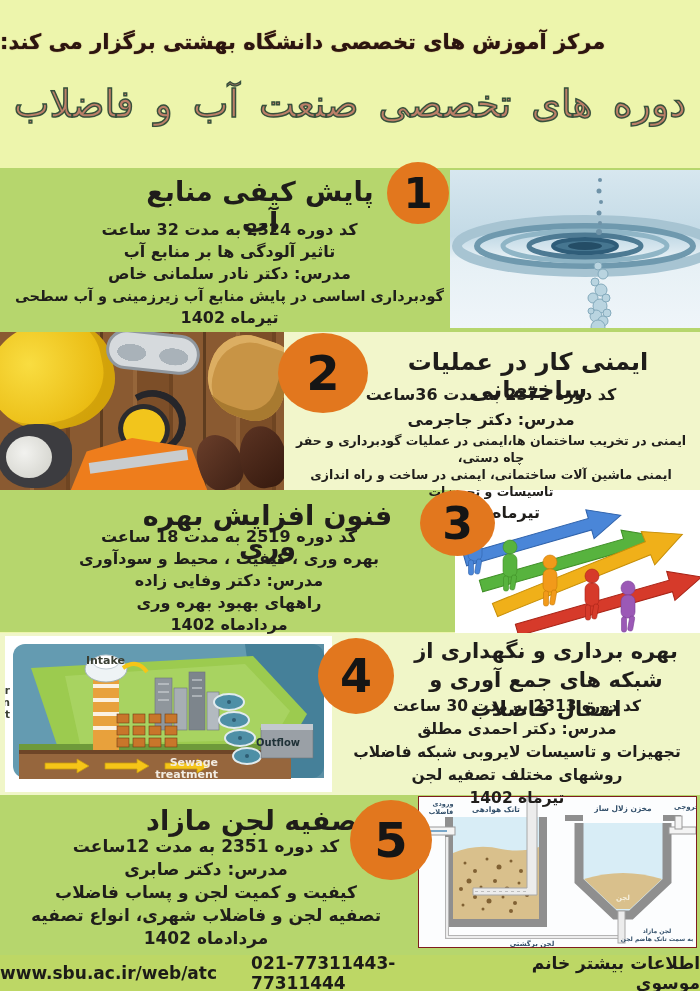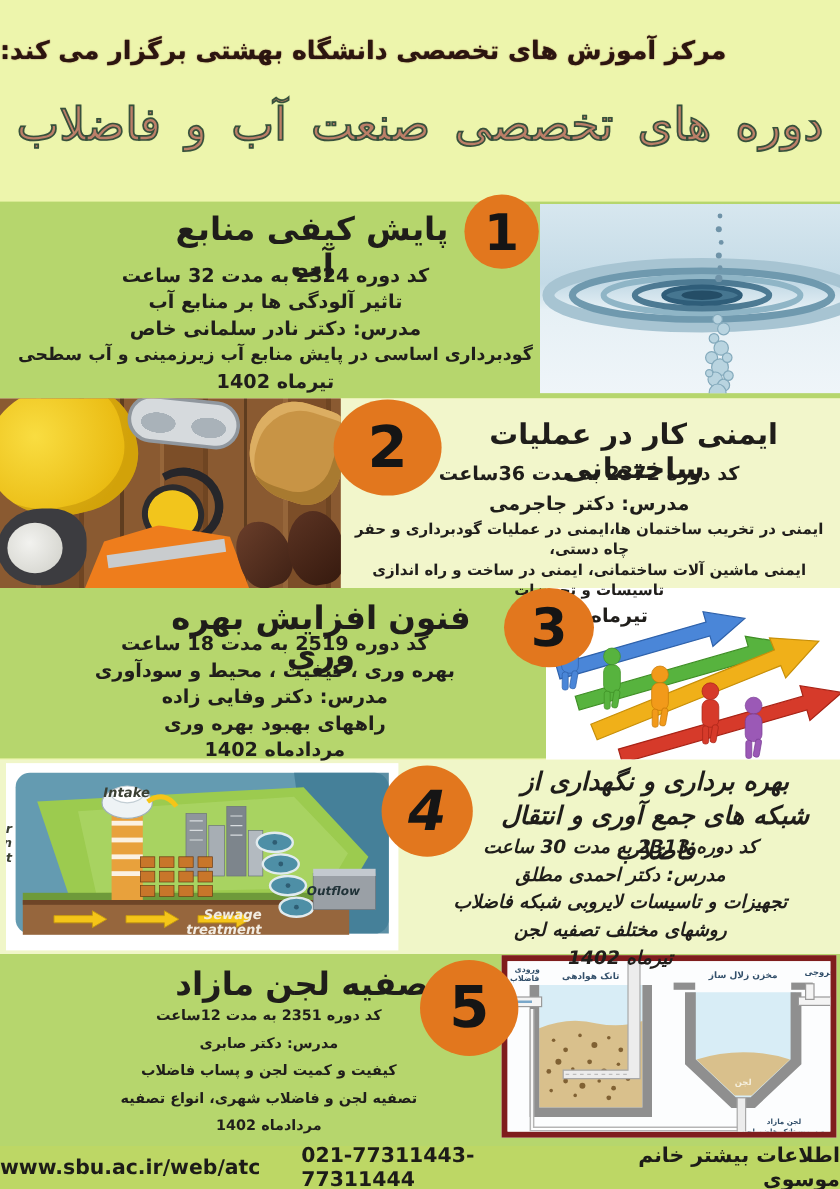--- a/index.html
+++ b/index.html
@@ -21,21 +21,21 @@
     -webkit-text-stroke:1.4px #37503c;
     text-shadow:0 0 1px #37503c;
     word-spacing:8px;
   }
   
   .sec { position:absolute; left:0; width:700px; }
   #sec1 { top:168px; height:164px; background:#b6d66d; }
   #sec2 { top:332px; height:158px; background:#f2f6cb; }
   #sec3 { top:490px; height:143px; background:#edf5ac; }
   #sec3 .panel { position:absolute; left:0; top:0; width:455px; height:142px; background:#b6d66d; }
-  #sec4 { top:633px; height:189px; background:#f0f6c8;font-style:italic; }
+  #sec4 { top:633px; height:189px; background:#f0f6c8; }
   #sec5 { top:795px; height:160px; background:#b6d66d; }
   .footer {
     position:absolute; top:955px; left:0; width:700px; height:36px;
     background:#bdd765; display:flex; align-items:center; justify-content:center;
     gap:34px; font-size:17px; font-weight:bold; color:#1d1c18;
   }
   .footer .latin { direction:ltr; }
   
   .badge {
     position:absolute; background:#e2771e; border-radius:50%;
@@ -56,34 +56,34 @@
   #title3 { left:120px; top:10px; width:295px; font-size:27px; }
   #title4 { left:398px; top:4px;  width:296px; font-size:21px; line-height:29px; }
   #title5 { left:144px; top:10px; width:226px; font-size:27px; }
   .clines {
     position:absolute; text-align:center; font-weight:bold; color:#201e1b; z-index:4;
   }
   #lines1 { left:12px;  top:51px; width:435px; font-size:16px; line-height:22px; }
   #lines2 { left:288px; top:50px; width:406px; font-size:16px; line-height:25px; }
   #lines3 { left:38px;  top:36px; width:382px; font-size:16px; line-height:22px; }
   #lines4 { left:342px; top:62px; width:350px; font-size:15.5px; line-height:23px; }
-  #lines5 { left:20px;   top:40px; width:408px; font-size:12px; line-height:23px; }
+  #lines5 { left:2px;   top:40px; width:408px; font-size:17px; line-height:23px; }
   .ln-sm  { font-size:12.5px !important; line-height:17px !important; }
   .ln-md  { font-size:14.5px !important; }
   
   .imgbox { position:absolute; overflow:hidden; z-index:1; }
   #img-water  { left:450px; top:2px; width:250px; height:158px; }
   #img-safety { left:0; top:0; width:284px; height:158px;
     background:repeating-linear-gradient(90deg,
       #8a5a31 0 30px, #96663a 30px 34px, #7c4e28 34px 66px,
       #6f4522 66px 70px, #8a5a31 70px 100px, #5f3d1f 100px 103px);
   }
   #img-arrows { left:455px; top:0; width:245px; height:143px; background:#ffffff; }
   #img-plant  { left:5px; top:3px; width:327px; height:156px; background:#ffffff; }
-  #img-sludge { left:418px; top:1px; width:279px; height:152px; background:#fcfdfe; border:5px solid #7f1d1d; }
+  #img-sludge { left:418px; top:1px; width:279px; height:152px; background:#fcfdfe; border:1px solid #7f1d1d; }
   
   .sf { position:absolute; }
   .sf-helmet { left:-12px; top:-10px; width:126px; height:108px;
     background:radial-gradient(circle at 35% 35%, #f9dd41, #e9b90f 72%);
     border-radius:52% 48% 46% 54%; transform:rotate(-12deg);
     box-shadow:inset -10px -8px 0 rgba(170,120,0,.35); }
   .sf-goggles { left:106px; top:0; width:94px; height:40px;
     background:
       radial-gradient(ellipse 24px 14px at 26% 58%, #a9b2b9 60%, transparent 61%),
       radial-gradient(ellipse 24px 14px at 74% 58%, #a9b2b9 60%, transparent 61%),

